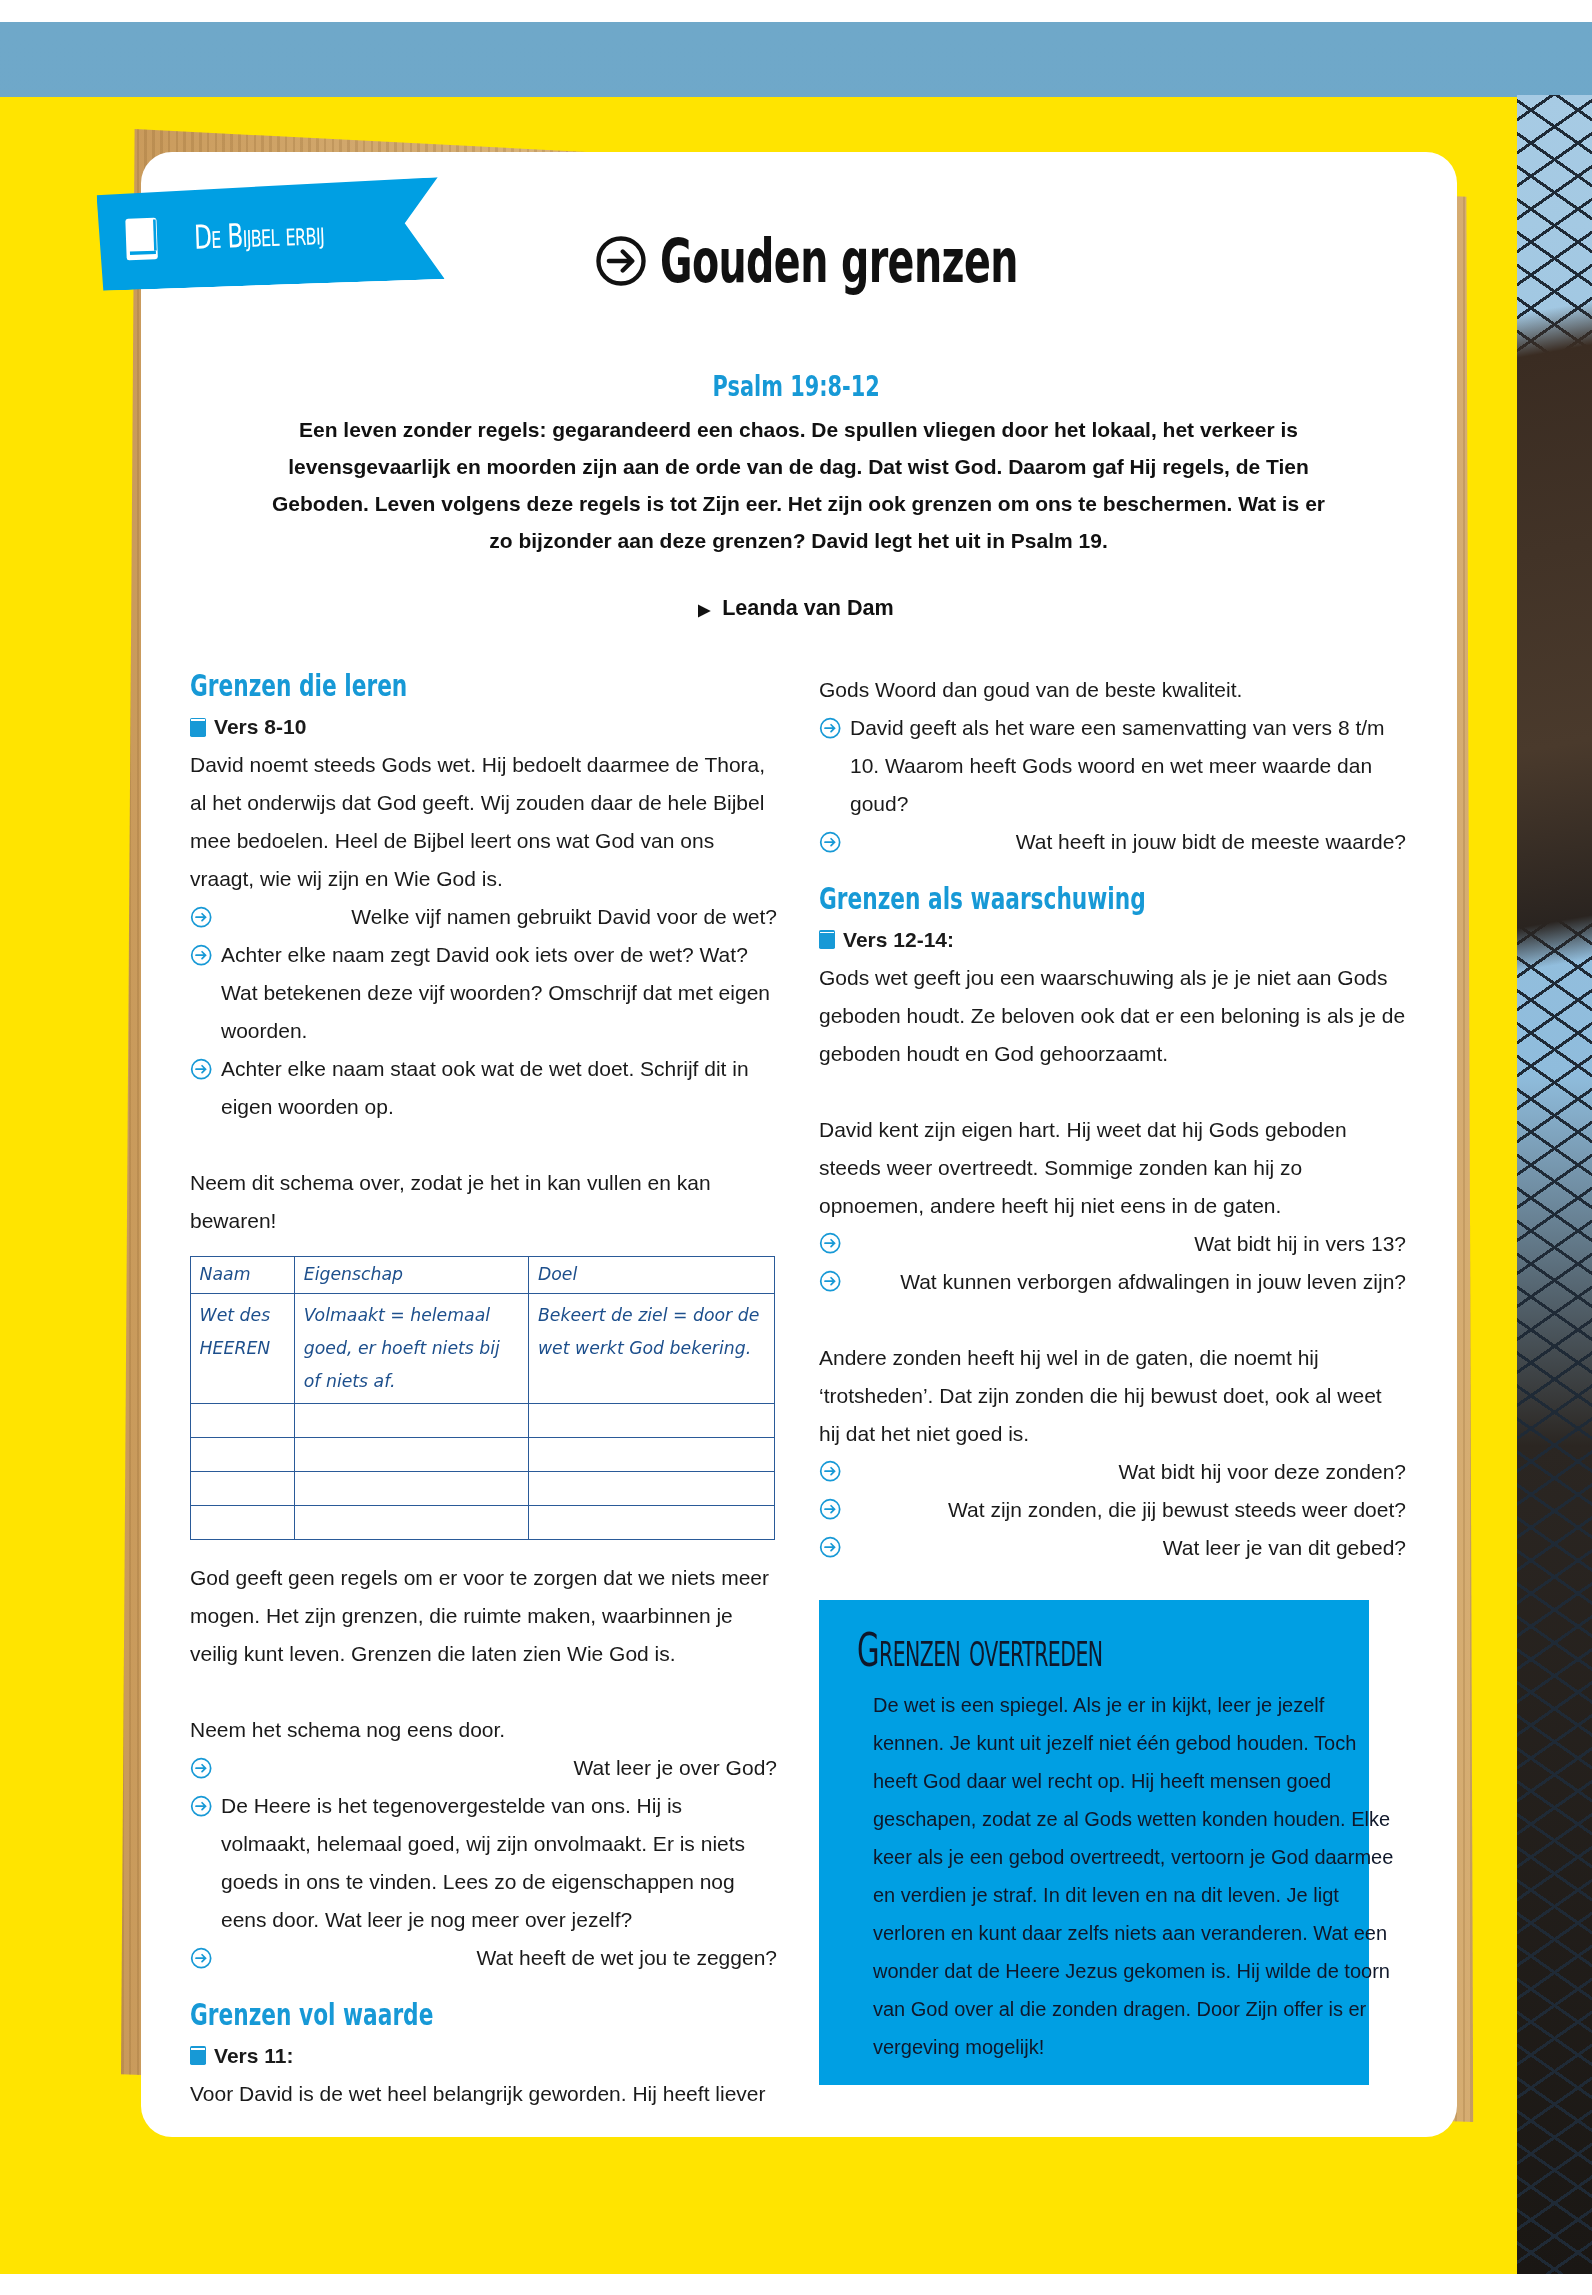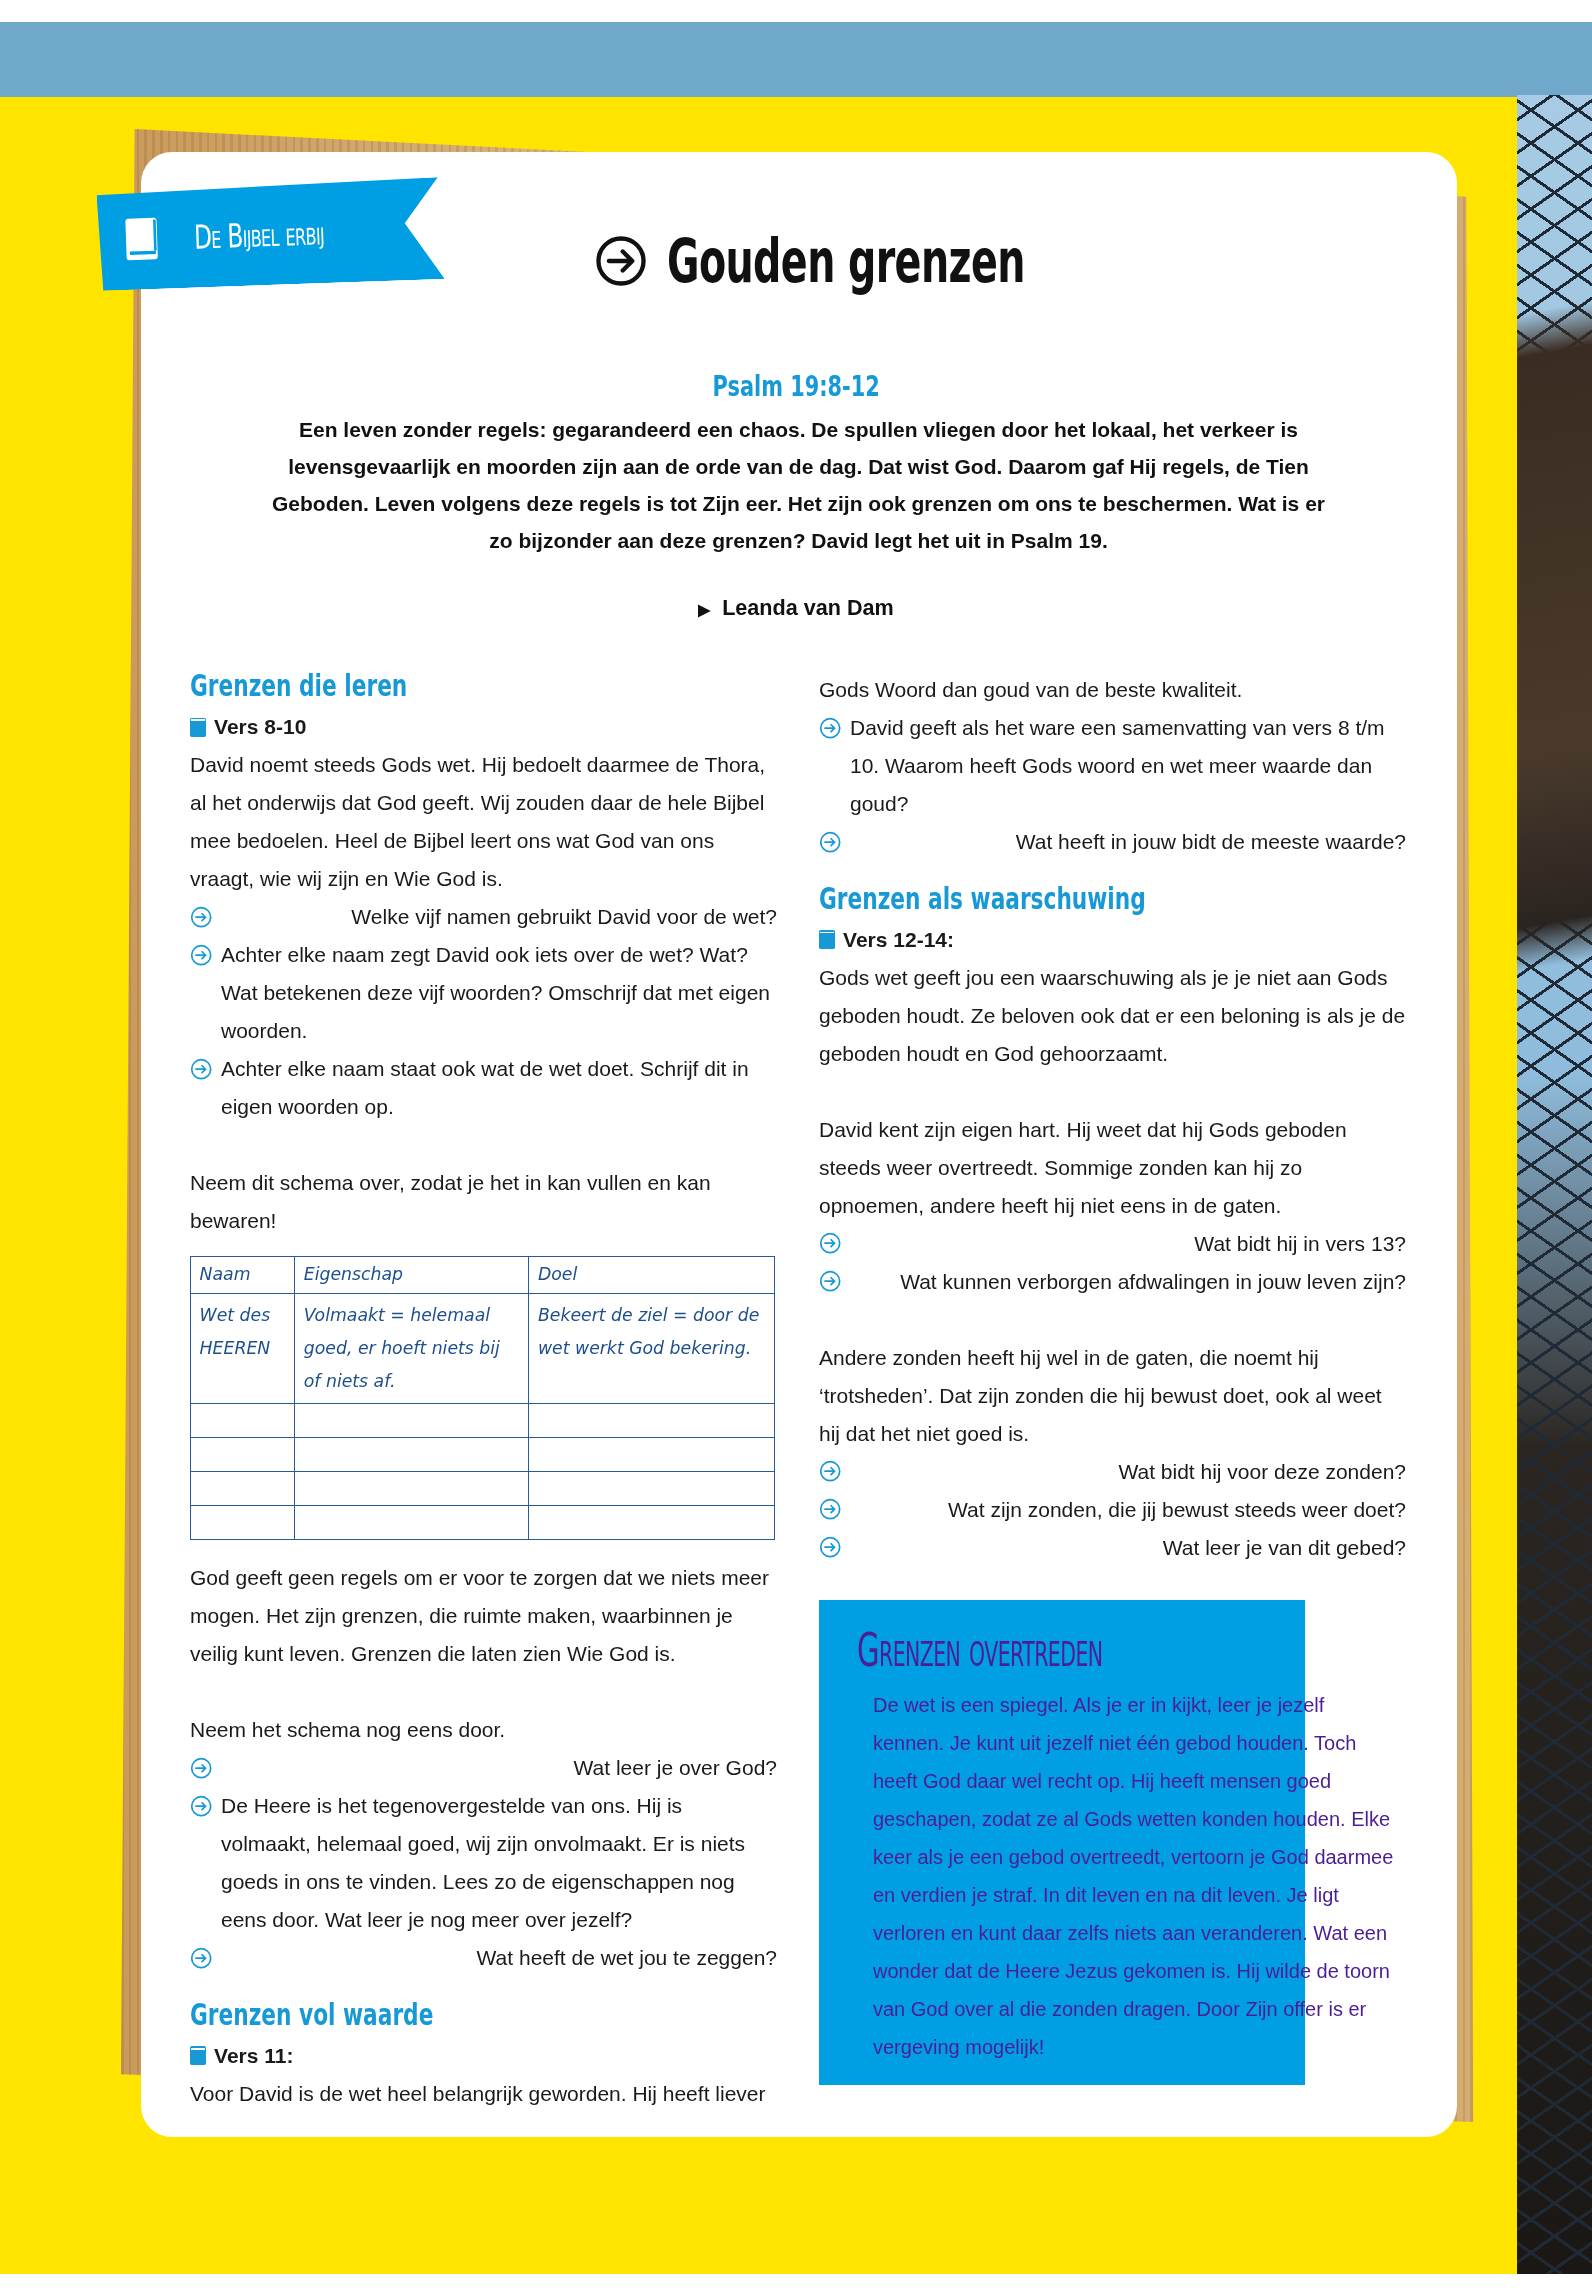--- a/index.html
+++ b/index.html
@@ -44,21 +44,21 @@
   }
   .banner .book {
     margin-left: 26px; width: 35px; height: 45px; position: relative;
   }
   .banner-title {
     margin-left: 35px; color: #ffffff; font-family: "DejaVu Sans Condensed", "DejaVu Sans", sans-serif;
     font-size: 33px; letter-spacing: -0.9px; font-variant: small-caps; transform: scaleX(0.78); transform-origin: left center;
     white-space: nowrap;
   }
   .title-row {
-    position: absolute; left: 595px; top: 226px; display: flex; align-items: center; gap: 20px;
+    position: absolute; left: 595px; top: 226px; display: flex; align-items: center; gap: 13px;
   }
   .title-row .circ { width: 52px; height: 52px; }
   .page-title {
     font-family: "DejaVu Sans", sans-serif; font-weight: bold; font-size: 60px; color: #111;
     transform: scaleX(0.66); transform-origin: left center; white-space: nowrap; letter-spacing: -0.9px;
   }
   .ref {
     position: absolute; left: 0; width: 1592px; top: 332px; text-align: center;
     color: #1799d6; font-weight: bold; font-size: 29px; font-family: "DejaVu Sans", sans-serif; margin-top: 37px;
   }
@@ -89,22 +89,22 @@
   .q .arr svg { width: 22.4px; height: 22.4px; }
   .gap { height: 38px; }
   table.schema {
     border-collapse: collapse; width: 585px; margin: 15.5px 0 19px 0;
     font-family: "DejaVu Sans", sans-serif; color: #1d4f8c; font-style: italic;
   }
   table.schema td { border: 1.7px solid #2a5a98; vertical-align: top; padding: 5.2px 8.6px; font-size: 17.3px; line-height: 33px; }
   table.schema tr.hd td { height: 24px; padding-top: 1.7px; padding-bottom: 1.7px; }
   table.schema tr.empty td { height: 33px; padding: 0; }
   .box {
-    position: absolute; left: 819px; top: 1600px; width: 486px; height: 485px;
-    background: #009fe3; color: #4c1d95;
+    position: absolute; left: 819px; top: 1600px; width: 550px; height: 485px;
+    background: #009fe3; color: #0f172a;
   }
   .box-title {
     position: absolute; left: 38px; top: 22.4px; font-size: 47px; font-family: "DejaVu Sans", sans-serif; font-variant: small-caps;
     transform: scaleX(0.62); transform-origin: left center; white-space: nowrap; letter-spacing: -0.9px;
   }
   .box-body { position: absolute; left: 38px; top: 86px; width: 526px; font-size: 20px; line-height: 38px; margin-left: 16px; }
 </style>
 </head>
 <body>
 

